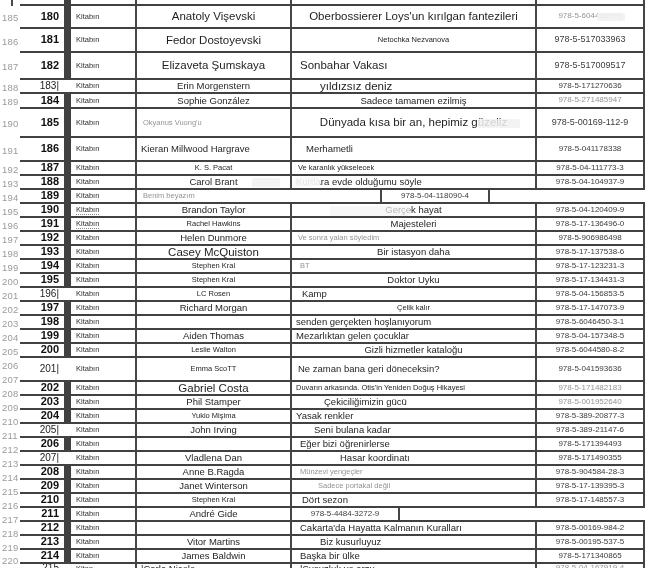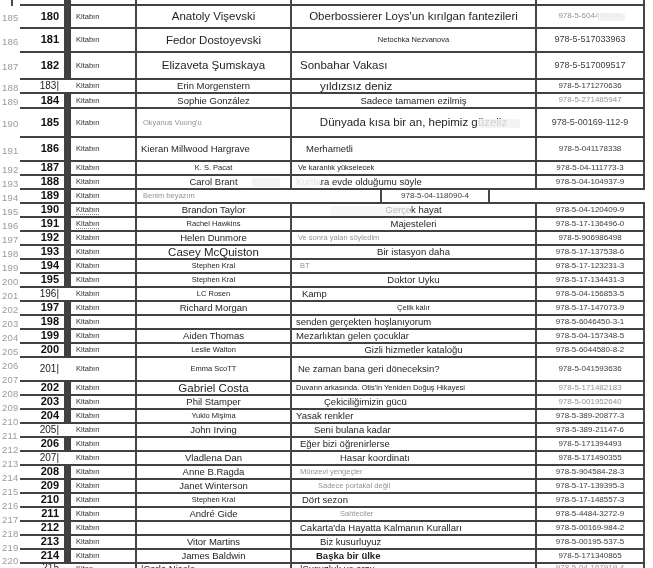--- a/index.html
+++ b/index.html
@@ -313,42 +313,41 @@
         <div class="c c-num num-bold">210</div>
         <div class="c c-label">Kitabın</div>
         <div class="c c-author sz-sm al-center">Stephen Kral</div>
         <div class="c c-title sz-md al-left" style="padding-left: 10px;">Dört sezon</div>
         <div class="c c-isbn sz-sm">978-5-17-148557-3</div>
       </div>
       <div class="row" style="height: 14px;">
         <div class="c c-num num-bold">211</div>
         <div class="c c-label">Kitabın</div>
         <div class="c c-author sz-md al-center">André Gide</div>
-        <div class="c c-title sz-sm al-left gray" style="padding-left: 48px;">Sahteciler</div>
         <div class="c c-isbn sz-sm">978-5-4484-3272-9</div>
       </div>
       <div class="row" style="height: 14px;">
         <div class="c c-num num-bold">212</div>
         <div class="c c-label">Kitabın</div>
         <div class="c c-author sz-md al-center"></div>
         <div class="c c-title sz-md al-left" style="padding-left: 8px;">Cakarta'da Hayatta Kalmanın Kuralları</div>
         <div class="c c-isbn sz-sm">978-5-00169-984-2</div>
       </div>
       <div class="row" style="height: 14px;">
         <div class="c c-num num-bold">213</div>
         <div class="c c-label">Kitabın</div>
         <div class="c c-author sz-md al-center">Vitor Martins</div>
         <div class="c c-title sz-md al-left" style="padding-left: 28px;">Biz kusurluyuz</div>
         <div class="c c-isbn sz-sm">978-5-00195-537-5</div>
       </div>
       <div class="row" style="height: 14px;">
         <div class="c c-num num-bold">214</div>
         <div class="c c-label">Kitabın</div>
         <div class="c c-author sz-md al-center">James Baldwin</div>
-        <div class="c c-title sz-md al-left" style="padding-left: 24px; font-weight: bold;">Başka bir ülke</div>
+        <div class="c c-title sz-md al-left" style="padding-left: 8px;">Başka bir ülke</div>
         <div class="c c-isbn sz-sm">978-5-171340865</div>
       </div>
       <div class="row last" style="height: 12px;">
         <div class="c c-num num-plain merged">215</div>
         <div class="c c-label">Kitap</div>
         <div class="c c-author sz-md al-left" style="padding-left: 4px;">|Carla Nicole</div>
         <div class="c c-title sz-md al-left" style="padding-left: 8px;">|Susuzluk ve arzu</div>
         <div class="c c-isbn sz-sm gray">978-5-04-167919-4</div>
       </div>
     </div>

